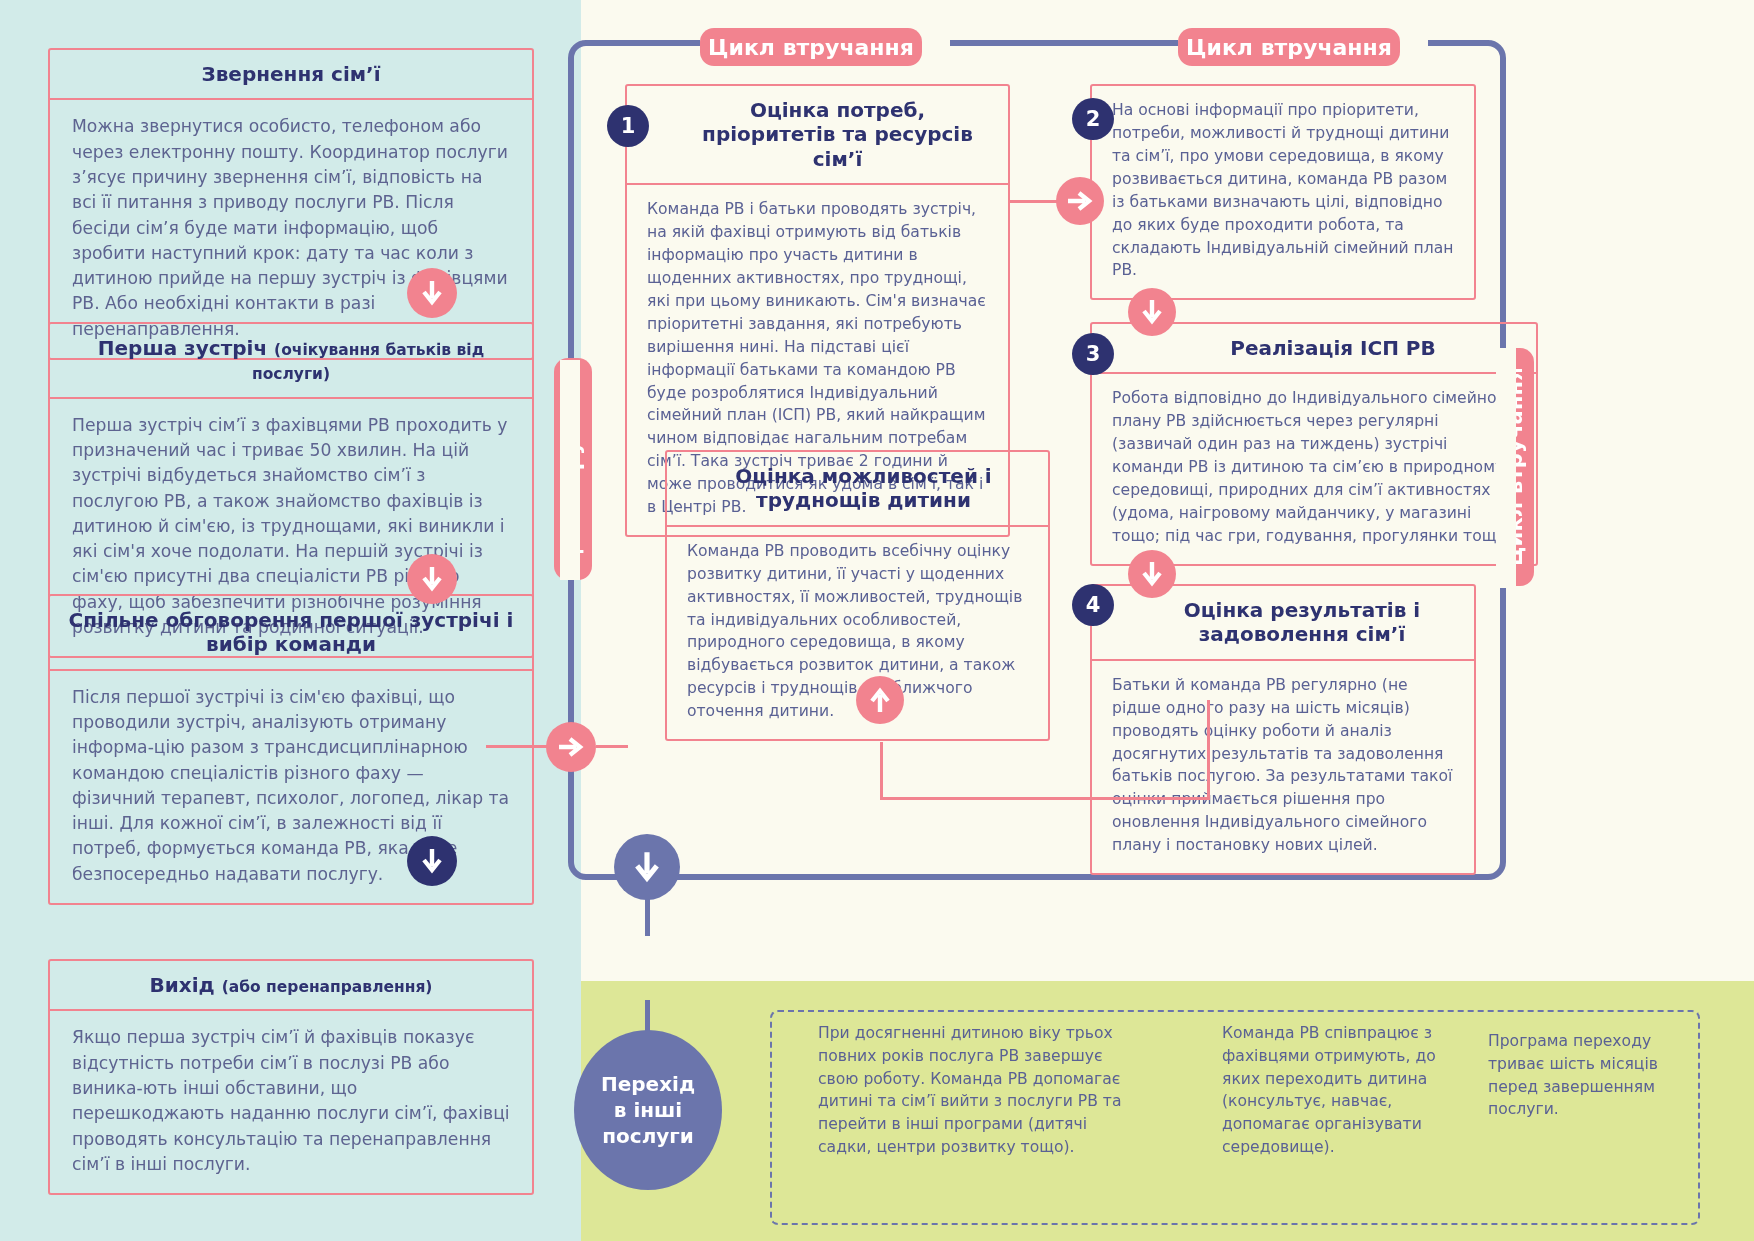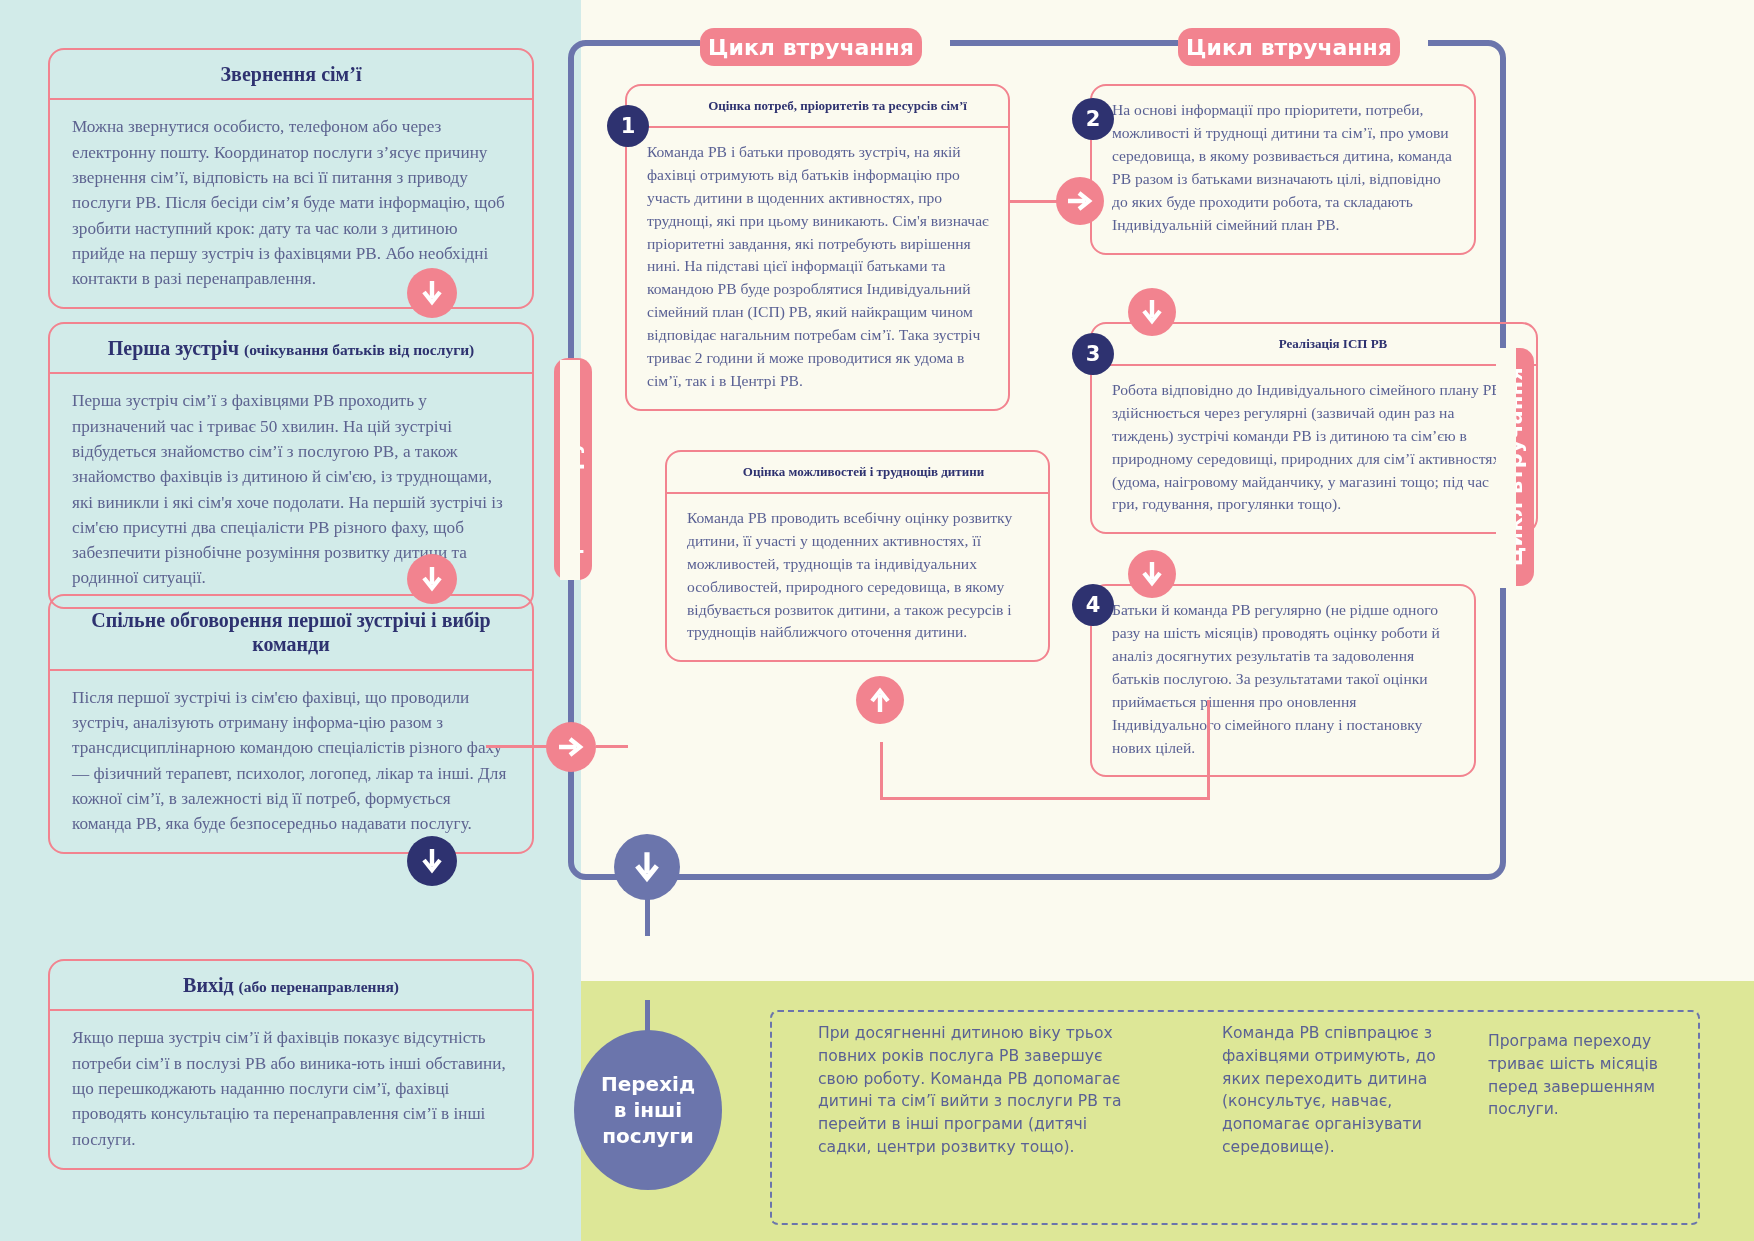--- a/index.html
+++ b/index.html
@@ -22,23 +22,22 @@
   }
   .pane-green {
     position: absolute; left: 581px; top: 981px; width: 1173px; height: 260px;
     background: #dde797;
   }
 
   
   .card {
     position: absolute;
     border: 2.5px solid #f2838f;
-    border-radius: 16px;
+    border-radius: 3px;
     overflow: hidden;
-    font-family: Liberation Serif, serif;
   }
   .card-head {
     border-bottom: 2.5px solid #f2838f;
     text-align: center;
     color: #2e3270;
     font-weight: bold;
     padding: 12px 14px 12px;
     line-height: 1.22;
   }
   .card-head .sub {
@@ -108,21 +107,21 @@
     border-radius: 18px;
     background: transparent;
   }
   
   .loop-mask {
     position: absolute; background: #fbfaef; z-index: 4;
   }
 
   
   .ccard { width: 385px; }
-  .ccard .card-head { font-size: 13px; padding: 12px 10px 12px 58px; }
+  .ccard .card-head { font-size: 20px; padding: 12px 10px 12px 58px; }
   .ccard .card-body { font-size: 15.6px; padding: 13px 18px 16px 20px; }
 
   #card-step1 { left: 625px; top: 84px; width: 385px; }
   #card-step1b { left: 625px; top: 450px; width: 385px; margin-left: 40px; }
   #card-step2 { left: 1090px; top: 84px; width: 386px; }
   #card-step3 { left: 1090px; top: 322px; width: 448px; }
   #card-step4 { left: 1090px; top: 584px; width: 386px; }
 
   #card-step1 .card-head, #card-step1b .card-head { padding-left: 58px; padding-right: 18px;}
   #card-step1b .card-head { padding-left: 30px; padding-right: 18px;}
@@ -278,20 +277,21 @@
   </div>
   <div class="stepnum" style="left:1072px; top:98px;">2</div>
 
   <div class="card ccard" id="card-step3">
     <div class="card-head">Реалізація ІСП РВ</div>
     <div class="card-body">Робота відповідно до Індивідуального сімейного плану РВ здійснюється через регулярні (зазвичай один раз на тиждень) зустрічі команди РВ із дитиною та сім’єю в природному середовищі, природних для сім’ї активностях (удома, наігровому майданчику, у магазині тощо; під час гри, годування, прогулянки тощо).</div>
   </div>
   <div class="stepnum" style="left:1072px; top:333px;">3</div>
 
   <div class="card ccard" id="card-step4">
+    <div class="card-head">Оцінка результатів і задоволення сім’ї</div>
     <div class="card-body">Батьки й команда РВ регулярно (не рідше одного разу на шість місяців) проводять оцінку роботи й аналіз досягнутих результатів та задоволення батьків послугою. За результатами такої оцінки приймається рішення про оновлення Індивідуального сімейного плану і постановку нових цілей.</div>
   </div>
   <div class="stepnum" style="left:1072px; top:584px;">4</div>
 
   <div class="pline" style="left:1010px; top:200px; width:60px; height:3px;"></div>
   <div class="circ pink" style="left:1056px; top:177px; width:48px; height:48px; z-index:9;">
     <svg width="26" height="24" viewBox="0 0 26 24">
         <path d="M1 12 H18 M12 4 L22 12 L12 20" stroke="#fff" stroke-width="4.4" fill="none"></path>
       </svg>
   </div>

